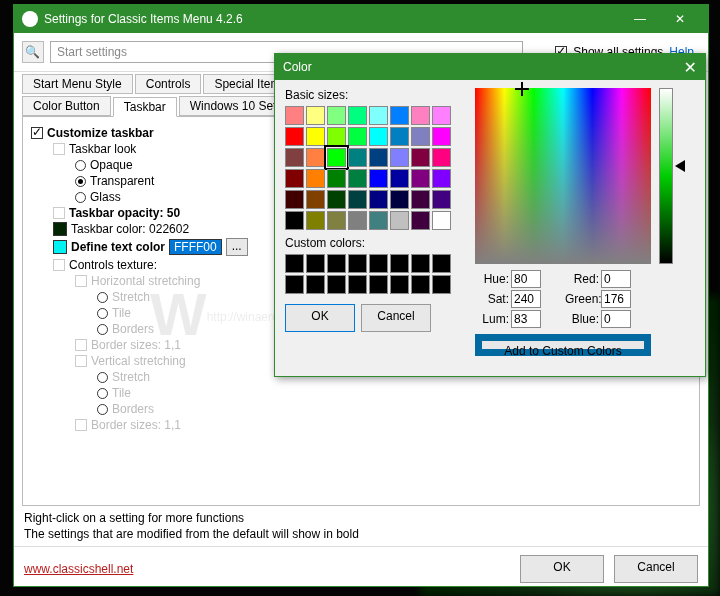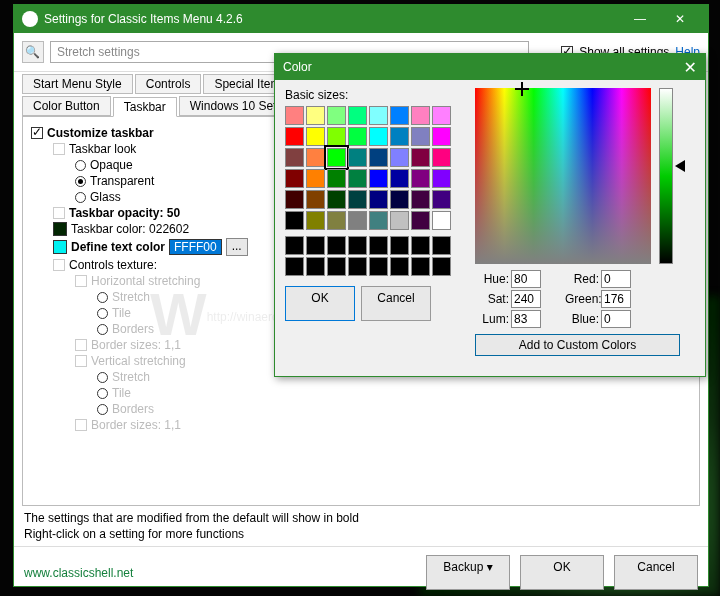--- a/index.html
+++ b/index.html
@@ -9,21 +9,21 @@
   .main-window { position:absolute; left:13px; top:4px; width:696px; height:583px; background:#fff; border:1px solid #2e8b2e; }
   .titlebar { height:28px; background:#2e8b2e; color:#fff; display:flex; align-items:center; padding:0 8px; }
   .titlebar .icon { width:16px; height:16px; background:#fff; border-radius:50%; margin-right:6px; display:inline-block; }
   .titlebar .title { flex:1; }
   .titlebar .btn { width:40px; height:24px; text-align:center; color:#fff; line-height:24px; }
   .toolbar { padding:8px; display:flex; align-items:center; gap:6px; border-bottom:1px solid #ddd; }
   .icon-btn { width:22px; height:22px; border:1px solid #bbb; background:#f0f0f0; display:flex; align-items:center; justify-content:center; }
   .search-box { flex:1; border:1px solid #aaa; height:22px; padding:0 6px; line-height:20px; color:#888; }
   .check { width:12px; height:12px; border:1px solid #333; display:inline-block; position:relative; vertical-align:middle; }
   .check.checked::after { content:"✓"; position:absolute; left:0; top:-3px; font-size:12px; }
-  .help-link { color:#0066cc; margin-left:auto; }
+  .help-link { color:#0066cc; margin-left:auto; margin-right:6px; }
   .tabs { display:flex; flex-wrap:wrap; padding:0 8px; }
   .tab { border:1px solid #bbb; padding:2px 10px; margin-right:2px; margin-top:2px; background:#f3f3f3; }
   .tab.active { background:#fff; border-bottom:1px solid #fff; position:relative; top:1px; font-weight:normal; }
   .tab-body { border:1px solid #bbb; margin:0 8px; padding:8px; height:390px; overflow:hidden; }
   .tree { list-style:none; padding:0; margin:0; }
   .tree li { padding:1px 0; display:flex; align-items:center; gap:4px; }
   .tree .indent1 { padding-left:22px; }
   .tree .indent2 { padding-left:44px; }
   .tree .indent3 { padding-left:66px; }
   .bold { font-weight:bold; }
@@ -31,23 +31,23 @@
   .radio.sel::after { content:""; position:absolute; left:2px; top:2px; width:5px; height:5px; background:#000; border-radius:50%; }
   .sw { width:14px; height:14px; display:inline-block; border:1px solid #333; }
   .sw.dark { background:#022602; }
   .sw.cyan { background:#00f2f2; }
   .val-box { background:#0078d7; color:#fff; border:1px solid #333; padding:0 4px; display:inline-block; }
   .dots-btn { border:1px solid #888; background:#e8e8e8; padding:0 5px; height:18px; line-height:14px; }
   .dim { color:#bbb; }
   .node-icon { width:12px; height:12px; border:1px solid #ccc; display:inline-block; }
   .footer-info { padding:4px 10px; line-height:16px; }
   .footer-btns { display:flex; gap:10px; padding:8px 10px; border-top:1px solid #ddd; align-items:center; }
-  .footer-link { color:#15803d; }
+  .footer-link { color:#b91c1c; text-decoration:underline; }
   .push { flex:1; }
-  .std-btn { min-width:84px; height:35px; border:1px solid #999; background:#e8e8e8; text-align:center; line-height:23px; padding:0 10px; }
+  .std-btn { min-width:84px; height:28px; border:1px solid #999; background:#e8e8e8; text-align:center; line-height:23px; padding:0 10px; }
   .watermark { position:absolute; left:150px; top:280px; font-size:30px; color:rgba(0,0,0,0.08); font-family:Georgia,serif; pointer-events:none; }
   .watermark .w { font-size:60px; font-weight:bold; vertical-align:middle; }
   
   .color-dlg { position:absolute; left:274px; top:53px; width:432px; height:324px; background:#f0f0f0; border:1px solid #2e8b2e; box-shadow:2px 2px 8px rgba(0,0,0,0.4); }
   .color-dlg .cd-title { height:26px; background:#2e8b2e; color:#fff; display:flex; align-items:center; padding:0 8px; }
   .color-dlg .cd-title .x { margin-left:auto; font-size:16px; }
   .cd-body { padding:8px 10px; display:flex; gap:10px; }
   .cd-left { width:180px; }
   .cd-right { flex:1; }
   .label { display:block; margin-bottom:4px; }
@@ -71,37 +71,37 @@
   .lum-bar { width:14px; height:176px; background:linear-gradient(to bottom, #fff, #0c0 50%, #000); border:1px solid #888; position:relative; }
   .lum-tri { position:absolute; right:-12px; top:72px; width:0; height:0; border-top:6px solid transparent; border-bottom:6px solid transparent; border-right:10px solid #000; }
   .cd-right-top { display:flex; gap:8px; }
   .cd-values { display:flex; margin-top:6px; gap:14px; }
   .preview { width:54px; height:42px; background:#00b400; border:1px solid #888; }
   .solid-lbl { text-align:center; font-size:11px; margin-top:2px; }
   .val-cols { display:flex; gap:24px; }
   .vc div { display:flex; align-items:center; gap:2px; margin-bottom:2px; }
   .vc label { width:34px; text-align:right; }
   .vc input { width:30px; height:18px; border:1px solid #888; padding:0 2px; background:#fff; font-size:12px; }
-  .add-custom { margin-top:4px; width:205px; height:22px; border:1px solid #0369a1; background:#e8e8e8; text-align:center; line-height:20px; }
+  .add-custom { margin-top:4px; width:176px; height:22px; border:7px solid #0369a1; background:#e8e8e8; text-align:center; line-height:20px; }
 </style>
 </head>
 <body>
 <div class="bg-grad"></div>
 
 <div class="main-window">
   <div class="titlebar">
     <span class="icon"></span>
     <span class="title">Settings for Classic Items Menu 4.2.6</span>
     <span class="btn">—</span>
     <span class="btn">✕</span>
   </div>
 
   <div class="toolbar">
     <div class="icon-btn">🔍</div>
-    <div class="search-box">Stretch settings</div>
+    <div class="search-box">Start settings</div>
     <span style="width:20px"></span>
     <span class="check checked"></span>
     <span>Show all settings</span>
     <span class="help-link">Help</span>
   </div>
 
   <div class="tabs">
     <div class="tab">Start Menu Style</div>
     <div class="tab">Controls</div>
     <div class="tab">Special Items</div>
@@ -189,28 +189,27 @@
           <span>Borders</span>
         </li>
       <li class="indent2 dim">
           <span class="node-icon"></span>
           <span>Border sizes: 1,1</span>
         </li>
     </ul>
   </div>
 
   <div class="footer-info">
+    <div>Right-click on a setting for more functions</div>
     <div>The settings that are modified from the default will show in bold</div>
-    <div>Right-click on a setting for more functions</div>
   </div>
 
   <div class="footer-btns">
     <a class="footer-link">www.classicshell.net</a>
     <span class="push"></span>
-    <div class="std-btn"><span>Backup</span> <span>▾</span></div>
     <div class="std-btn">OK</div>
     <div class="std-btn">Cancel</div>
   </div>
 </div>
 
 <div class="watermark"><span class="w">W</span><span>http://winaero.com</span></div>
 
 <div class="color-dlg">
   <div class="cd-title">
     <span>Color</span>
@@ -262,20 +261,21 @@
           <div class="s" style="background: rgb(64, 0, 128);"></div>
           <div class="s" style="background: rgb(0, 0, 0);"></div>
           <div class="s" style="background: rgb(128, 128, 0);"></div>
           <div class="s" style="background: rgb(128, 128, 64);"></div>
           <div class="s" style="background: rgb(128, 128, 128);"></div>
           <div class="s" style="background: rgb(64, 128, 128);"></div>
           <div class="s" style="background: rgb(192, 192, 192);"></div>
           <div class="s" style="background: rgb(64, 0, 64);"></div>
           <div class="s" style="background: rgb(255, 255, 255);"></div>
         </div>
+      <span class="label">Custom colors:</span>
       <div class="custom-grid" id="custom-grid">
           <div class="s"></div>
           <div class="s"></div>
           <div class="s"></div>
           <div class="s"></div>
           <div class="s"></div>
           <div class="s"></div>
           <div class="s"></div>
           <div class="s"></div>
           <div class="s"></div>

